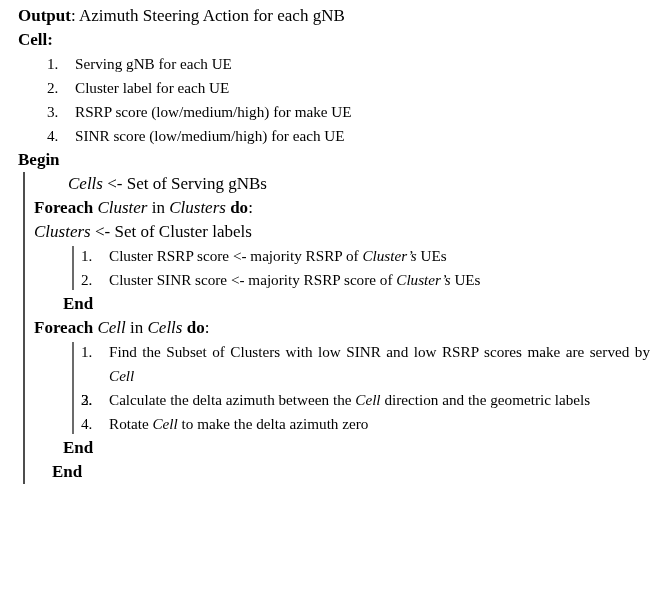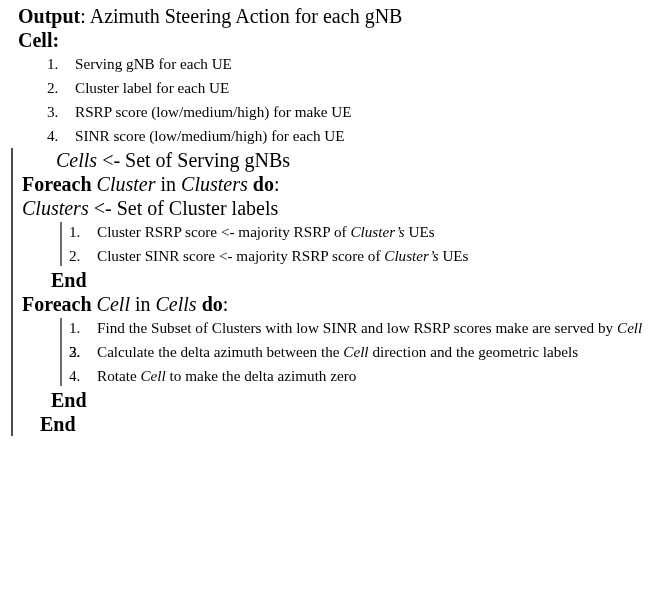--- a/index.html
+++ b/index.html
@@ -18,21 +18,21 @@
 
   .algo {
     position: relative;
     width: 650px;
     padding-top: 4px;
     box-sizing: border-box;
   }
 
   
   .row {
-    font-size: 20px;
+    font-size: 17px;
     line-height: 24px;
     white-space: nowrap;
   }
 
   .bold   { font-weight: bold; }
   .ital   { font-style: italic; }
 
   
   .header-block { padding-left: 18px; }
 
@@ -58,21 +58,21 @@
   }
   ol.items > li > .txt { display: block; }
 
   
   .header-block ol.items > li { padding-left: 57px; }
 
   
   .outer-rule {
     position: relative;
     padding-left: 18px;
-    margin-left: 4px;
+    margin-left: 16px;
   }
   .outer-rule::before {
     content: "";
     position: absolute;
     left: 7px;
     top: 0;
     bottom: 0;
     width: 1.6px;
     background: #4d4d4d;
   }
@@ -137,20 +137,21 @@
         <span class="num">3.</span>
         <span class="txt">RSRP score (low/medium/high) for make UE</span>
       </li>
       <li>
         <span class="num">4.</span>
         <span class="txt">SINR score (low/medium/high) for each UE</span>
       </li>
     </ol>
   </div>
 
+  <div class="row bold line-begin">Begin</div>
 
   <div class="outer-rule">
 
     <div class="row stmt-indent">
       <span class="ital">Cells</span><span> &lt;- Set of Serving gNBs</span>
     </div>
 
     <div class="row">
       <span class="bold">Foreach</span><span>&nbsp;</span><span class="ital">Cluster</span><span> in </span><span class="ital">Clusters</span><span>&nbsp;</span><span class="bold">do</span><span>:</span>
     </div>

